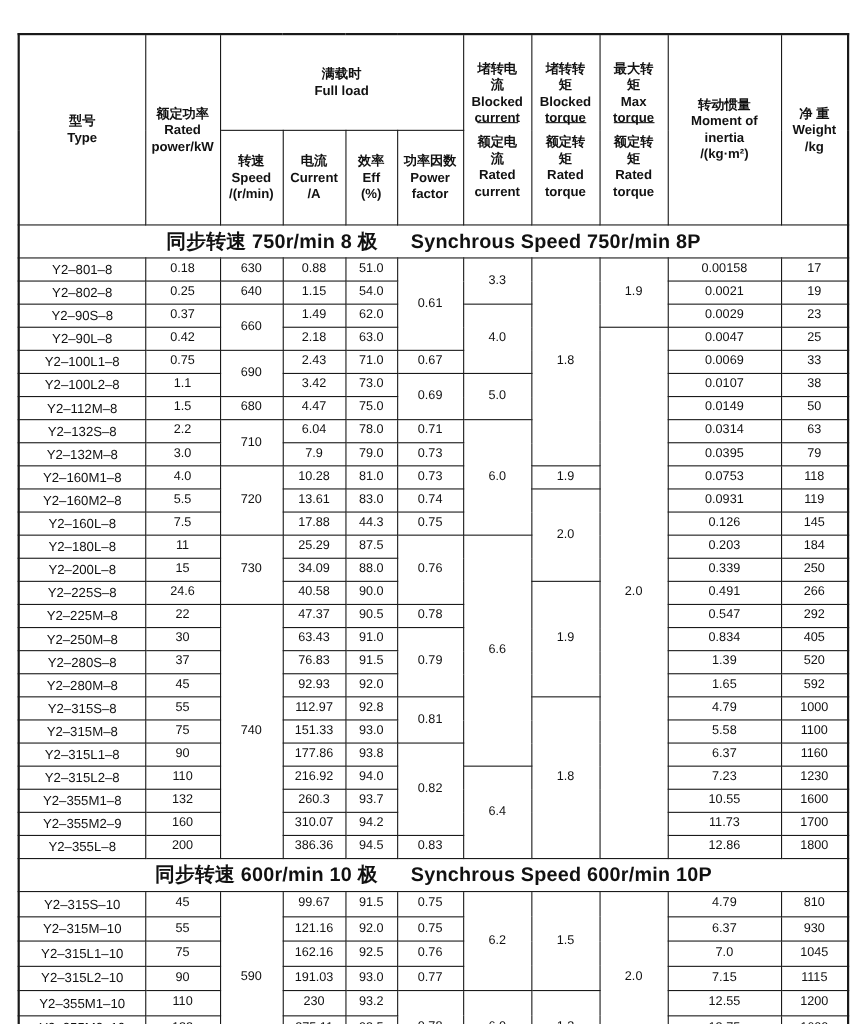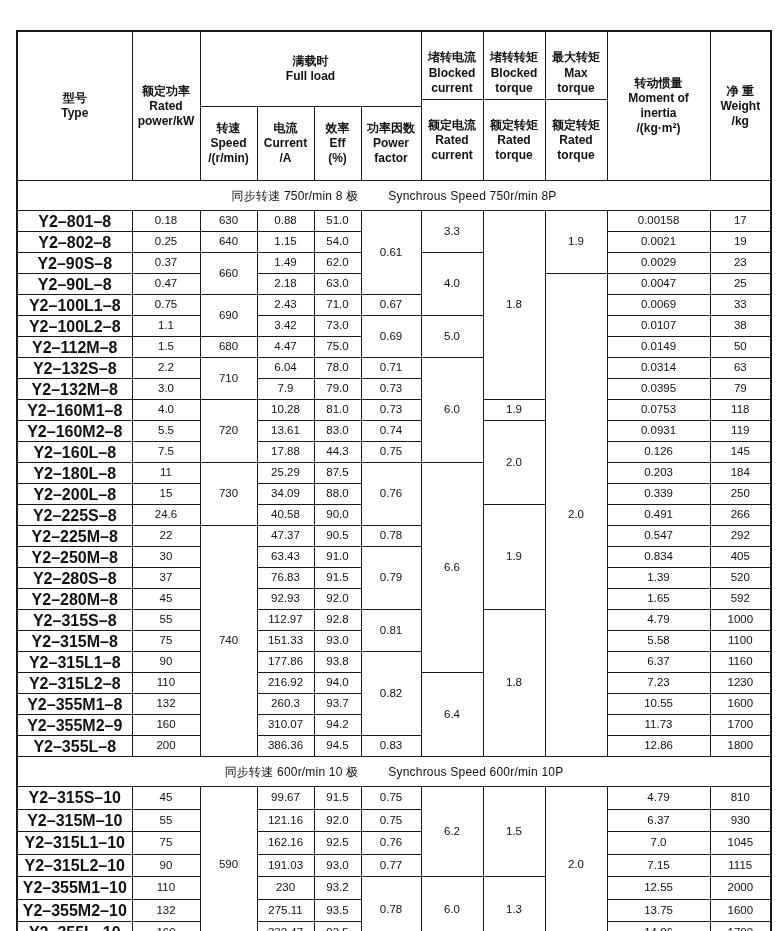--- a/index.html
+++ b/index.html
@@ -26,33 +26,33 @@
   }
   .spec thead th{
     font-weight:bold;
     font-size:12px;
     line-height:1.26;
     white-space:pre-line;
     text-align:center;
   }
   .spec thead tr.h1{height:52px;}
   .spec thead tr.h2{height:51px;}
-  th.ratio{padding:0;}
+  th.ratio{padding:12px;}
   .frac-top,.frac-bottom{
     display:flex;align-items:center;justify-content:center;
     white-space:pre-line;
   }
   .frac-top{height:52px;border-bottom:1px solid #1a1a1a;}
   .frac-bottom{height:50px;}
   tr.band{height:30px;}
-  tr.band td{font-size:12px;font-weight:normal;letter-spacing:0.2px;}
+  tr.band td{font-size:18px;font-weight:bold;letter-spacing:0.2px;}
   .band-en{margin-left:30px;}
   tr.data{height:21px;}
   tr.data.s1{height:22.5px;}
-  td.type{font-weight:bold;font-size:16px;}
+  td.type{font-weight:normal;font-size:12px;}
 </style>
 </head>
 <body>
 
 <table class="spec">
   <colgroup>
     <col style="width:115px">
       <col style="width:68px">
       <col style="width:57px">
     <col style="width:57px">
@@ -151,21 +151,21 @@
         <td>0.37</td>
         <td rowspan="2">660</td>
         <td>1.49</td>
         <td>62.0</td>
         <td rowspan="3">4.0</td>
         <td>0.0029</td>
         <td>23</td>
       </tr>
       <tr class="data s0">
         <td class="type">Y2–90L–8</td>
-        <td>0.47</td>
+        <td>0.42</td>
         <td>2.18</td>
         <td>63.0</td>
         <td rowspan="23">2.0</td>
         <td>0.0047</td>
         <td>25</td>
       </tr>
       <tr class="data s0">
         <td class="type">Y2–100L1–8</td>
         <td>0.75</td>
         <td rowspan="2">690</td>
@@ -413,21 +413,21 @@
       </tr>
       <tr class="data s1">
         <td class="type">Y2–355M1–10</td>
         <td>110</td>
         <td>230</td>
         <td>93.2</td>
         <td rowspan="3">0.78</td>
         <td rowspan="3">6.0</td>
         <td rowspan="3">1.3</td>
         <td>12.55</td>
-        <td>2000</td>
+        <td>1200</td>
       </tr>
       <tr class="data s1">
         <td class="type">Y2–355M2–10</td>
         <td>132</td>
         <td>275.11</td>
         <td>93.5</td>
         <td>13.75</td>
         <td>1600</td>
       </tr>
       <tr class="data s1">

